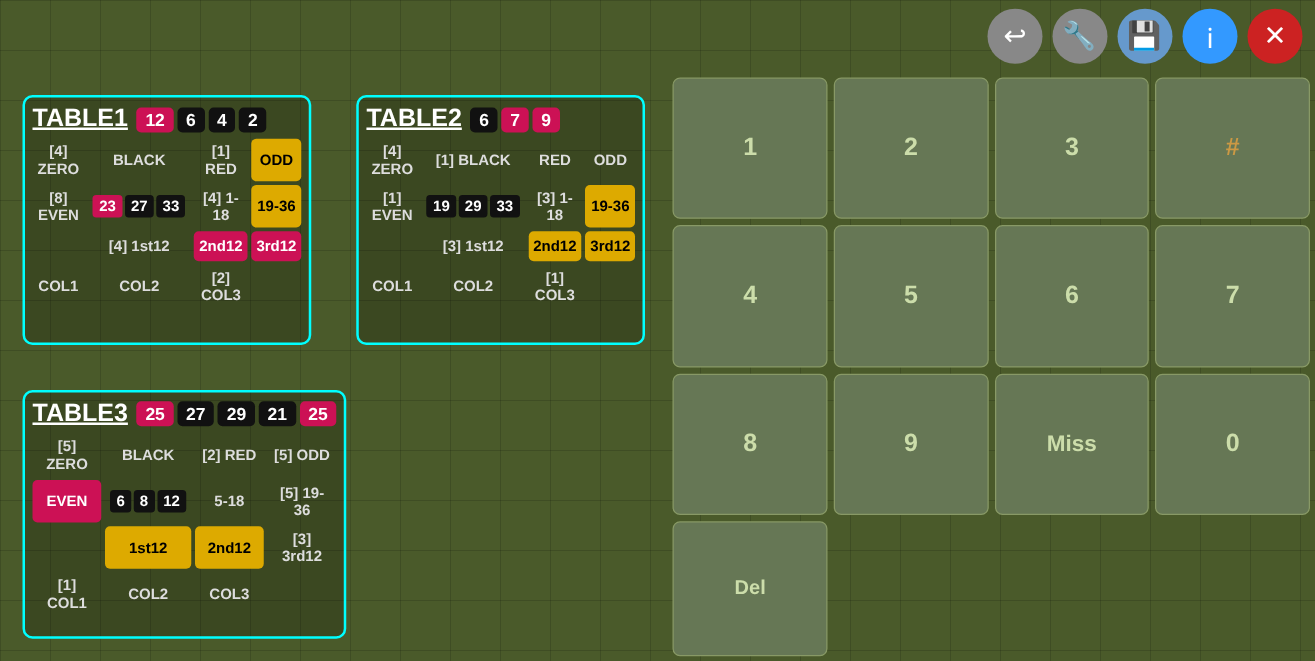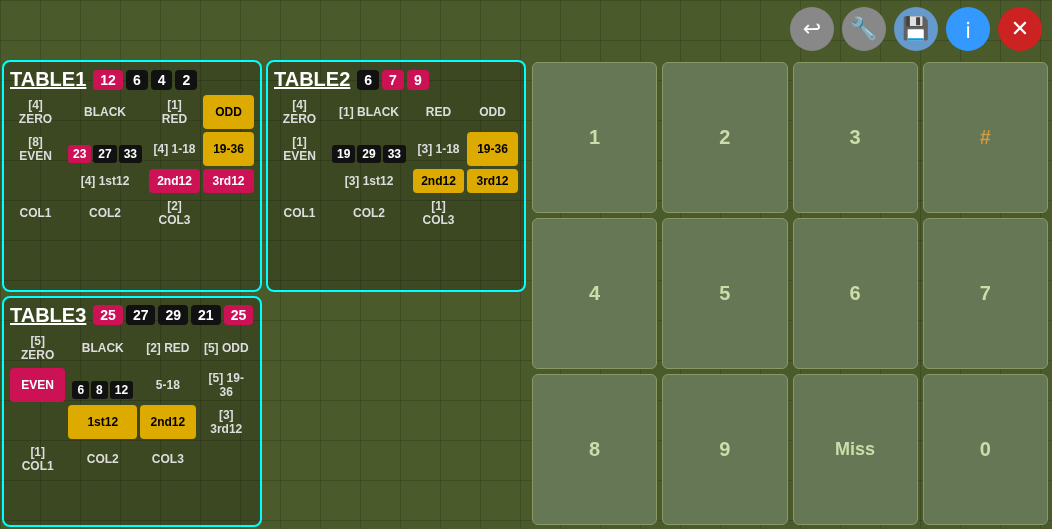--- a/index.html
+++ b/index.html
@@ -71,21 +71,21 @@
 
     .table-row {
       flex: 1;
       display: flex;
     }
 
     .table-panel {
       flex: 1;
       border: 2px solid cyan;
       border-radius: 8px;
-      margin: 2px;
+      margin: 18px;
       padding: 6px;
       background: rgba(0,0,0,0.2);
     }
 
     
     .table-header {
       display: flex;
       align-items: center;
       margin-bottom: 4px;
       gap: 3px;
@@ -128,21 +128,21 @@
       text-align: center;
       min-height: 24px;
     }
 
     .cell-default { background: transparent; color: #ddd; }
     .cell-yellow { background: #ddaa00; color: black; }
     .cell-pink { background: #cc1155; }
     .cell-nums {
       display: flex;
       gap: 2px;
-      align-items: flex-end;
+      align-items: center;
       justify-content: flex-end;
     }
 
     .num-small {
       padding: 2px 5px;
       border-radius: 3px;
       font-weight: bold;
       font-size: 12px;
       color: white;
     }
@@ -334,15 +334,16 @@
       <button class="numpad-btn">4</button>
       <button class="numpad-btn">5</button>
       <button class="numpad-btn">6</button>
 
       <button class="numpad-btn">7</button>
       <button class="numpad-btn">8</button>
       <button class="numpad-btn">9</button>
 
       <button class="numpad-btn btn-miss">Miss</button>
       <button class="numpad-btn">0</button>
+      <button class="numpad-btn btn-del">Del</button>
     </div>
   </div>
 </div>
 
 </body></html>

